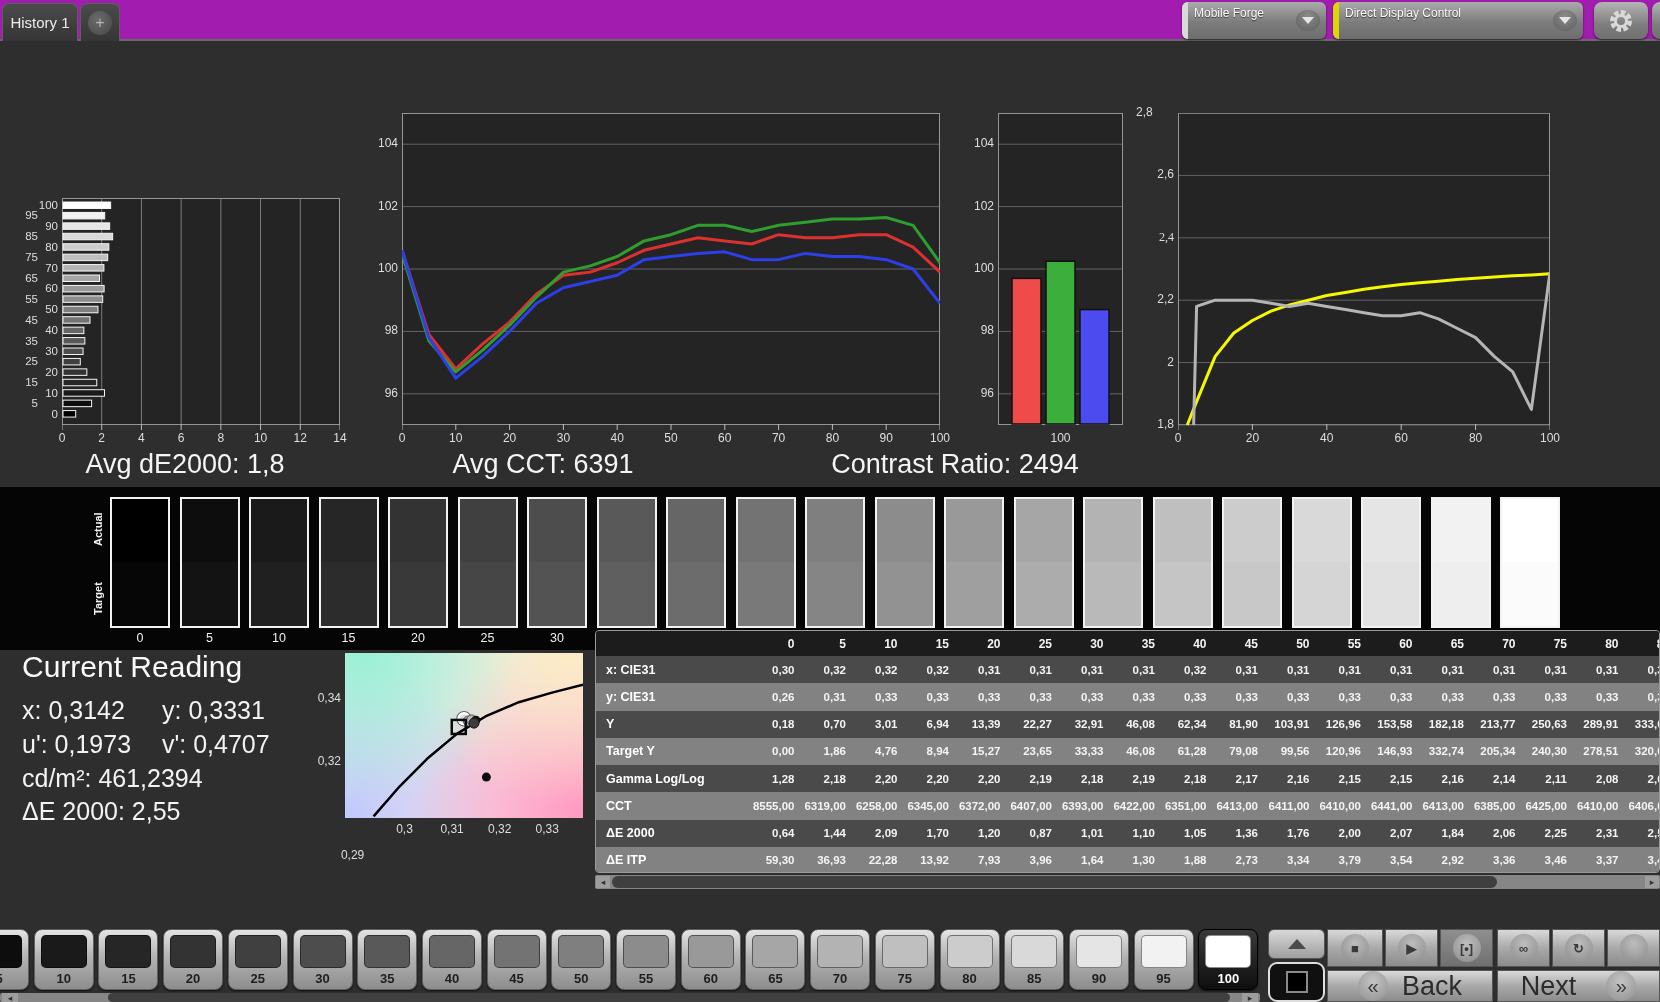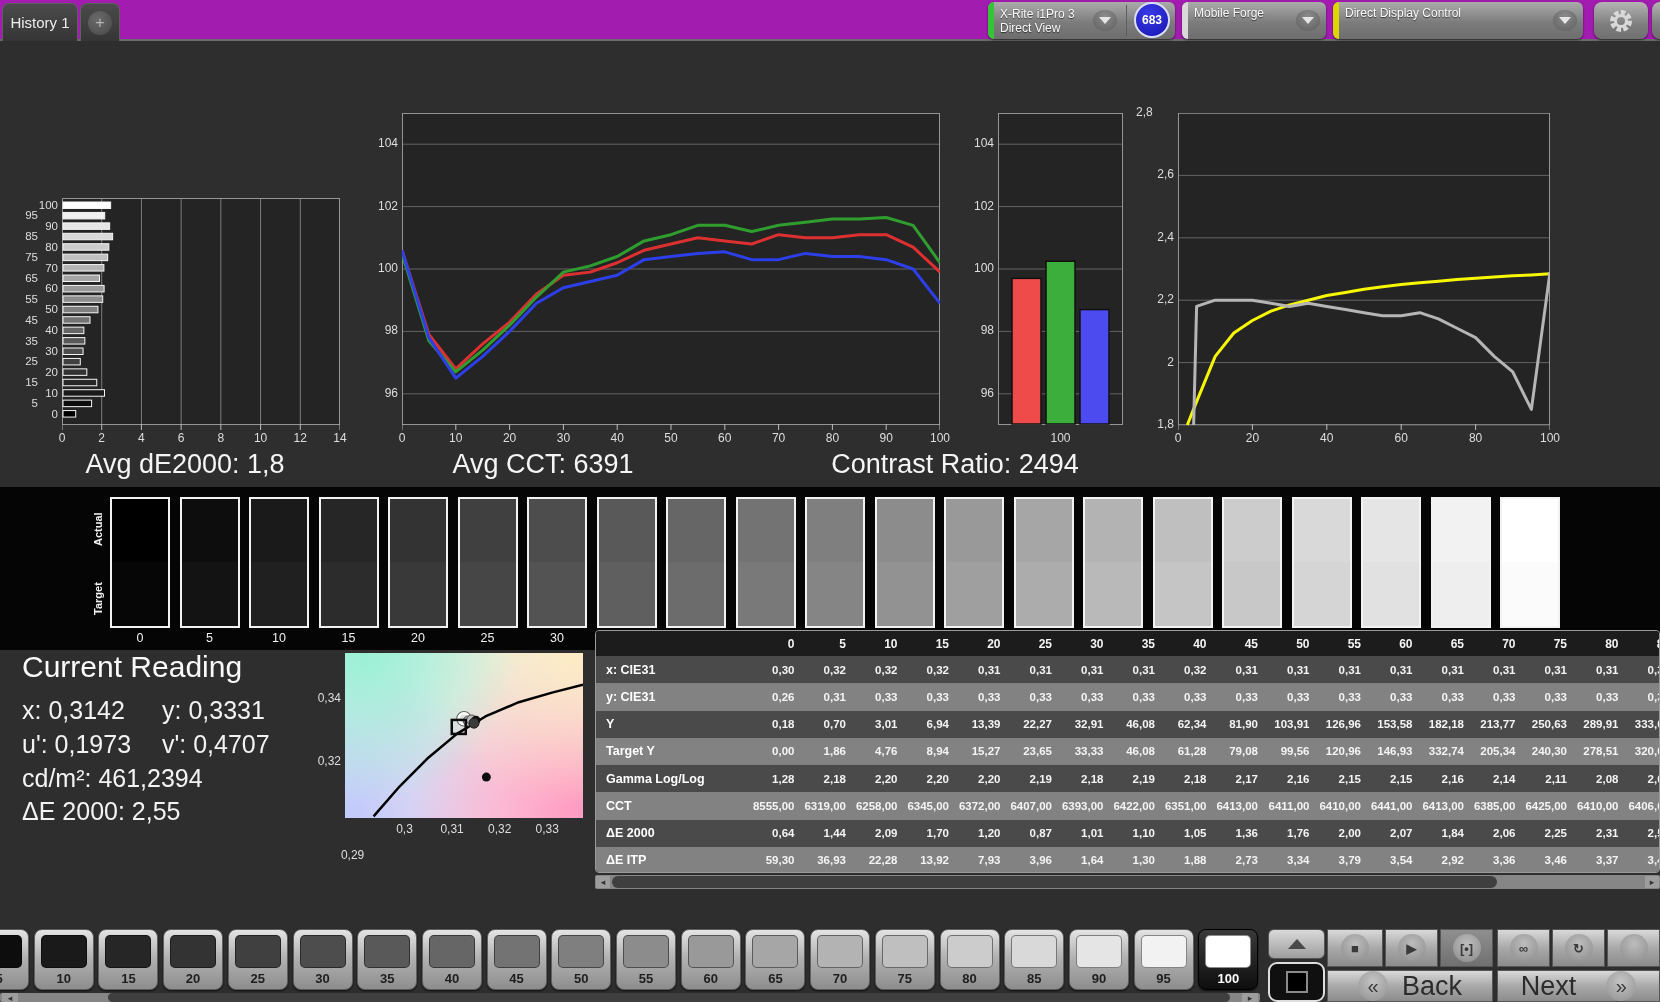--- a/index.html
+++ b/index.html
@@ -83,32 +83,20 @@
 <div class="screen">
 
   <div class="topbar">
     <div class="tab" style="left:2px;width:76px;">
       <span>History 1</span>
     </div>
     <div class="tab" style="left:80px;width:40px;">
       <span class="plusCircle">+</span>
     </div>
 
-    <div class="meter" style="left:988px;width:187px;">
-      <div class="stripe" id="stripe1" style="background: rgb(53, 196, 53);"></div>
-      <div class="meterText">
-        <div>X-Rite i1Pro 3</div>
-        <div>Direct View</div>
-      </div>
-      <div class="ddCircle" style="right:58px;">
-          <div class="ddArrow"></div>
-        </div>
-      <div style="position:absolute;right:48px;top:3px;width:1px;height:31px;background:#5c5c5c;"></div>
-      <div style="position:absolute;right:5px;top:0px;" class="badge">683</div>
-    </div>
 
     <div class="meter" style="left:1182px;width:144px;">
       <div class="stripe" id="stripe2" style="background: rgb(217, 217, 217);"></div>
       <div class="meterText" style="align-self:flex-start;margin-top:4px;">Mobile Forge</div>
       <div class="ddCircle">
           <div class="ddArrow"></div>
         </div>
     </div>
 
     <div class="meter" style="left:1333px;width:250px;">
@@ -556,21 +544,21 @@
       <line x1="74.4" y1="311" x2="74.4" y2="317" stroke="#bbb" stroke-width="1"></line>
       <line x1="148.8" y1="311" x2="148.8" y2="317" stroke="#bbb" stroke-width="1"></line>
       <line x1="223.2" y1="311" x2="223.2" y2="317" stroke="#bbb" stroke-width="1"></line>
       <line x1="297.6" y1="311" x2="297.6" y2="317" stroke="#bbb" stroke-width="1"></line>
       <line x1="372" y1="311" x2="372" y2="317" stroke="#bbb" stroke-width="1"></line>
       <polyline points="9.3,312 18.6,288.6 37.2,243.36 55.8,219.95999999999992 74.4,207.48000000000005 93,198.11999999999998 111.6,191.87999999999997 130.2,187.19999999999993 148.8,182.52 167.4,179.39999999999995 186,176.28000000000003 204.60000000000002,173.78400000000002 223.2,171.59999999999997 241.8,169.72800000000004 260.4,168.16799999999995 279,166.60799999999998 297.6,165.35999999999999 316.2,164.11199999999997 334.8,162.86399999999998 353.4,161.92799999999994 372,160.67999999999992" fill="none" stroke="#f7f700" stroke-width="3" stroke-linejoin="round"></polyline>
       <polyline points="15.624,312 18.6,193.43999999999994 37.2,187.19999999999993 55.8,187.19999999999993 74.4,187.19999999999993 93,190.32 111.6,193.43999999999994 130.2,190.32 148.8,193.43999999999994 167.4,196.56 186,199.67999999999992 204.60000000000002,202.8 223.2,202.8 241.8,199.67999999999992 260.4,205.91999999999993 279,215.28000000000003 297.6,224.63999999999996 316.2,243.36 334.8,258.96000000000004 353.4,296.4 372,159.11999999999998" fill="none" stroke="#b5b5b5" stroke-width="3" stroke-linejoin="round"></polyline>
     </svg>
     <div class="axis-label" style="left: 1136px; top: 105px; width: 38px; text-align: left;">2,8</div>
     <div class="axis-label" style="left: 1136px; top: 167.4px; width: 38px; text-align: right;">2,6</div>
-    <div class="axis-label" style="left: 1136px; top: 229.8px; width: 38px; text-align: right;">2,4</div>
+    <div class="axis-label" style="left: 1136px; top: 229.8px; width: 38px; text-align: right; font-family: Liberation Serif, serif;">2,4</div>
     <div class="axis-label" style="left: 1136px; top: 292.2px; width: 38px; text-align: right;">2,2</div>
     <div class="axis-label" style="left: 1136px; top: 354.6px; width: 38px; text-align: right;">2</div>
     <div class="axis-label" style="left: 1136px; top: 417px; width: 38px; text-align: right;">1,8</div>
     <div class="axis-label" style="left: 1164px; top: 431px; width: 28px; text-align: center;">0</div>
     <div class="axis-label" style="left: 1238.4px; top: 431px; width: 28px; text-align: center;">20</div>
     <div class="axis-label" style="left: 1312.8px; top: 431px; width: 28px; text-align: center;">40</div>
     <div class="axis-label" style="left: 1387.2px; top: 431px; width: 28px; text-align: center;">60</div>
     <div class="axis-label" style="left: 1461.6px; top: 431px; width: 28px; text-align: center;">80</div>
     <div class="axis-label" style="left: 1536px; top: 431px; width: 28px; text-align: center;">100</div>
     <svg width="238" height="165" style="position:absolute;left:345px;top:653px;">

